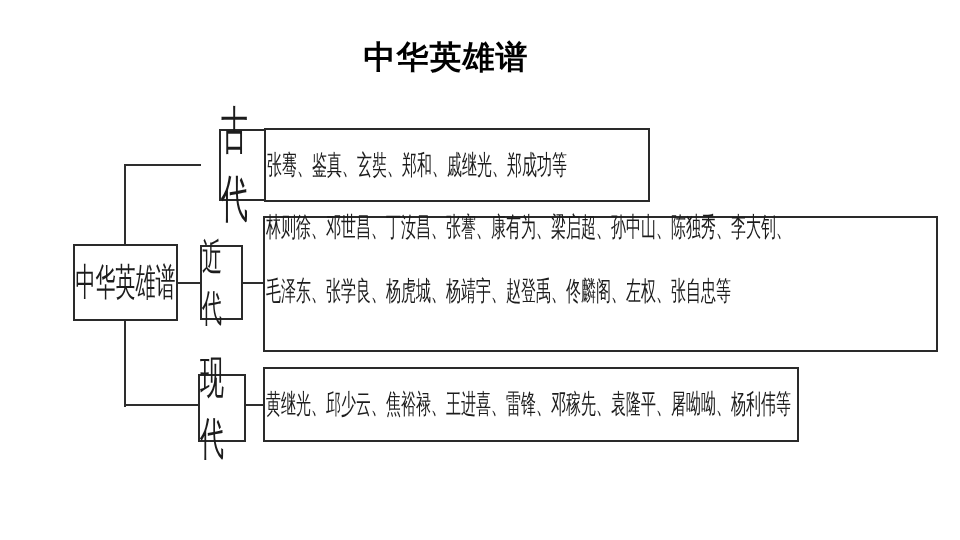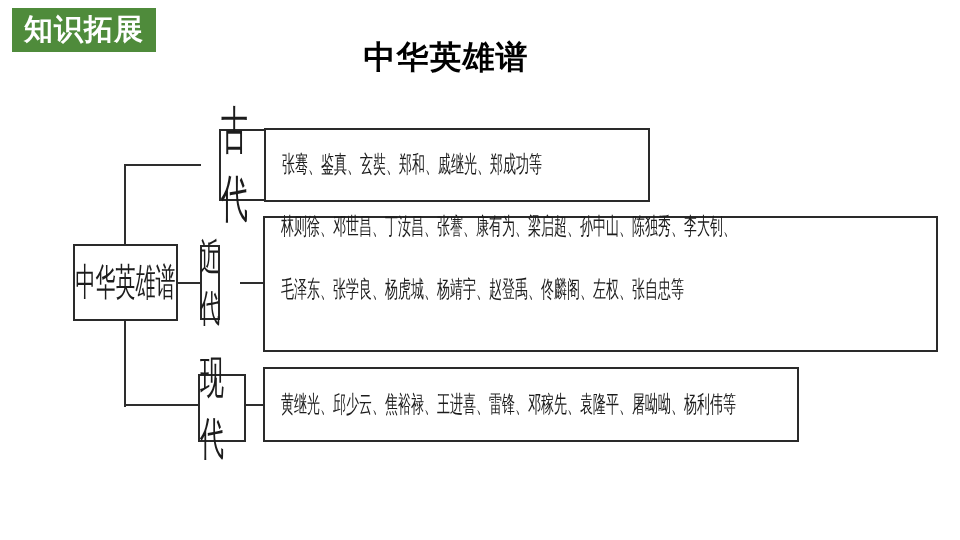--- a/index.html
+++ b/index.html
@@ -61,45 +61,42 @@
     border: 2px solid #2a2a2a;
     background: #ffffff;
     z-index: 2;
     display: flex;
     align-items: center;
     justify-content: center;
     color: #1c1c1c;
   }
   .root-node      { left: 73px;  top: 244px; width: 105px; height: 77px; font-size: 20px; }
   .lbl-gudai      { left: 199px; top: 129px; width: 57px;  height: 72px; font-size: 27px; margin-left: 20px; }
-  .lbl-jindai     { left: 200px; top: 245px; width: 20px;  height: 75px; font-size: 20px; }
+  .lbl-jindai     { left: 200px; top: 245px; width: 43px;  height: 75px; font-size: 20px; }
   .lbl-xiandai    { left: 198px; top: 374px; width: 48px;  height: 68px; font-size: 24px; }
   .content-node {
     justify-content: flex-start;
-    padding-left: 16px;
-    font-size: 13px;
+    padding-left: 1px;
+    font-size: 15px;
     white-space: nowrap;
   }
   .box-gudai      { left: 264px; top: 128px; width: 386px; height: 74px; }
   .box-jindai     { left: 263px; top: 216px; width: 675px; height: 136px;
                     flex-direction: column; align-items: flex-start;
                     justify-content: flex-start; gap: 45px; padding-bottom: 13px; }
   .box-xiandai    { left: 263px; top: 367px; width: 536px; height: 75px; }
   
   .stretch { display: inline-block; transform: scaleY(1.9); transform-origin: center; }
   .stretch-sm { display: inline-block; transform: scaleY(1.8); transform-origin: left center; }
 </style>
 </head>
 <body>
 
 <div class="stage">
 
-  <div class="badge">
-    <span class="badge-text">知识拓展</span>
-  </div>
 
   <div class="slide-title">中华英雄谱</div>
 
   <div class="line trunk-v"></div>
   <div class="line h-top"></div>
   <div class="line h-mid"></div>
   <div class="line h-bot"></div>
   <div class="line s-top"></div>
   <div class="line s-mid"></div>
   <div class="line s-bot"></div>

